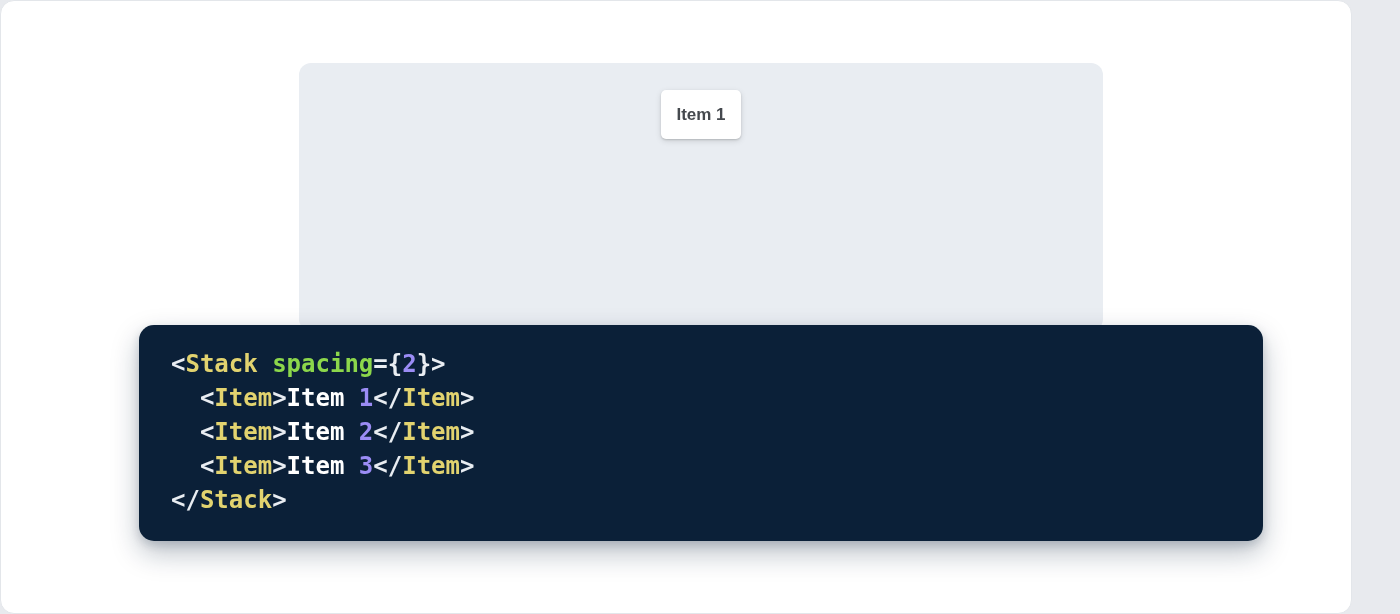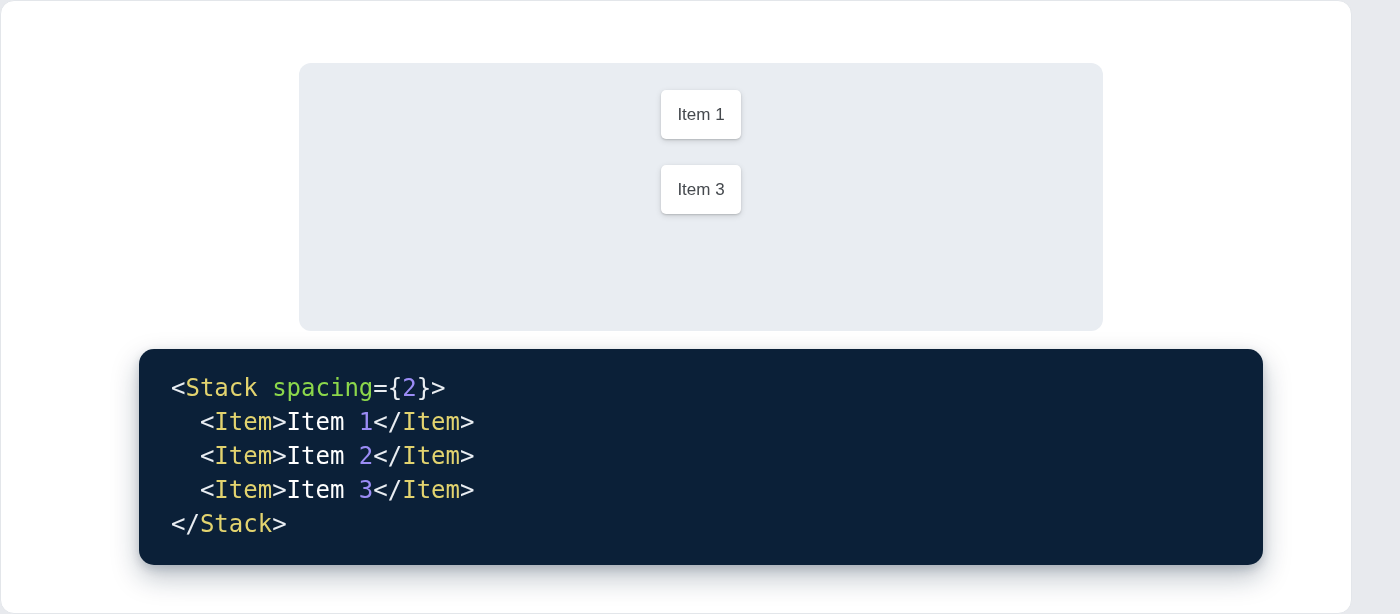--- a/index.html
+++ b/index.html
@@ -1,21 +1,21 @@
 <!DOCTYPE html>
 <html style="--page-bg: #e8eaee; --card-bg: #ffffff; --panel-bg: #e9edf2; --code-bg: #0b2038; --tok-tag: #e2d36f; --tok-attr: #8cd74b; --tok-num: #9b8cf5; --tok-punct: #e9edf2; --tok-text: #ffffff;"><head>
 <meta charset="utf-8">
 <style>
   * { margin: 0; padding: 0; box-sizing: border-box; }
   html, body { width: 1400px; height: 614px; overflow: hidden; }
   body {
     background: var(--page-bg, #e8eaee);
     font-family: "Liberation Sans", sans-serif;
   }
-  .viewport { position: relative; width: 1352px; height: 614px; }
+  .viewport { position: relative; width: 1352px; height: 614px; font-weight: bold; }
   .page-card {
     position: absolute; inset: 0;
     background: var(--card-bg, #ffffff);
     border: 1px solid #e3e6ea;
     border-radius: 14px;
   }
   .demo-panel {
     position: absolute; left: 298px; top: 62px;
     width: 804px; height: 268px;
     background: var(--panel-bg, #e9edf2);
@@ -27,21 +27,21 @@
   }
   .demo-item {
     width: 80px; height: 49px;
     background: #ffffff;
     border-radius: 5px;
     display: flex; align-items: center; justify-content: center;
     font-size: 17px; color: #45494e;
     box-shadow: 0 1px 2px rgba(0,0,0,.16), 0 2px 6px rgba(0,0,0,.12);
   }
   .code-block {
-    position: absolute; left: 138px; top: 348px;
+    position: absolute; left: 138px; top: 324px;
     width: 1124px; height: 216px;
     background: var(--code-bg, #0b2038);
     border-radius: 15px;
     padding: 22px 32px;
     box-shadow: 0 12px 28px rgba(11,32,56,.28), 0 4px 10px rgba(11,32,56,.16);
     overflow: hidden;
   }
   .code-line {
     font-family: "DejaVu Sans Mono", "Liberation Mono", monospace;
     font-size: 24px; line-height: 34px;
@@ -55,20 +55,19 @@
 </style>
 </head>
 <body>
 
 <div class="viewport">
   <div class="page-card">
 
     <div class="demo-panel">
       <div class="stack">
           <div class="demo-item">Item 1</div>
-          <div class="demo-item">Item 3</div>
         </div>
     </div>
 
     <pre class="code-block"><code><div class="code-line"><span class="tok-punct">&lt;</span><span class="tok-tag">Stack</span><span class="tok-text"> </span><span class="tok-attr">spacing</span><span class="tok-punct">={</span><span class="tok-num">2</span><span class="tok-punct">}&gt;</span></div><div class="code-line"><span class="tok-text">  </span><span class="tok-punct">&lt;</span><span class="tok-tag">Item</span><span class="tok-punct">&gt;</span><span class="tok-text">Item </span><span class="tok-num">1</span><span class="tok-punct">&lt;/</span><span class="tok-tag">Item</span><span class="tok-punct">&gt;</span></div><div class="code-line"><span class="tok-text">  </span><span class="tok-punct">&lt;</span><span class="tok-tag">Item</span><span class="tok-punct">&gt;</span><span class="tok-text">Item </span><span class="tok-num">2</span><span class="tok-punct">&lt;/</span><span class="tok-tag">Item</span><span class="tok-punct">&gt;</span></div><div class="code-line"><span class="tok-text">  </span><span class="tok-punct">&lt;</span><span class="tok-tag">Item</span><span class="tok-punct">&gt;</span><span class="tok-text">Item </span><span class="tok-num">3</span><span class="tok-punct">&lt;/</span><span class="tok-tag">Item</span><span class="tok-punct">&gt;</span></div><div class="code-line"><span class="tok-punct">&lt;/</span><span class="tok-tag">Stack</span><span class="tok-punct">&gt;</span></div></code></pre>
 
   </div>
 </div>
 
 </body></html>

